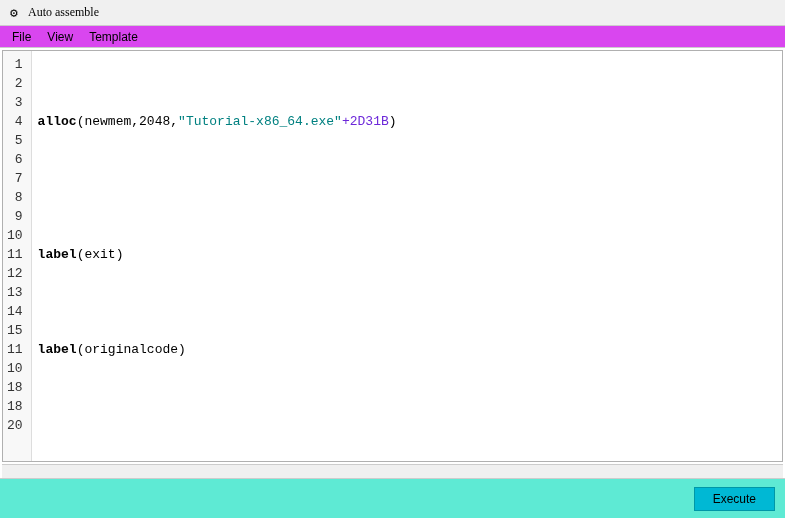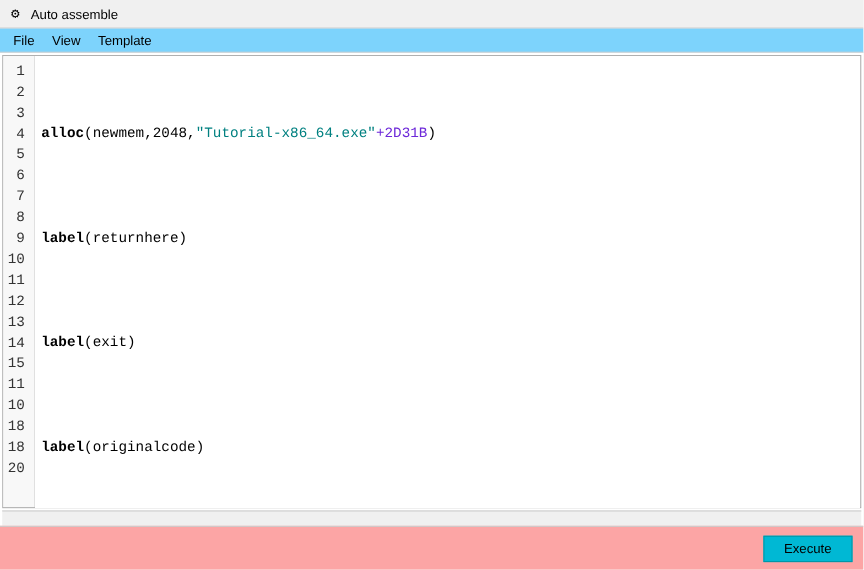--- a/index.html
+++ b/index.html
@@ -23,29 +23,29 @@
     }
     .title-bar-icon {
       width: 16px;
       height: 16px;
       margin-right: 6px;
       display: flex;
       align-items: center;
       justify-content: center;
     }
     .title-bar-text {
-      font-family: Liberation Sans, sans-serif;
+      font-family: Liberation Serif, serif;
       font-size: 12px;
       color: #000;
     }
 
     
     .menu-bar {
       display: flex;
-      background: #7dd3fc;
+      background: #d946ef;
       border-bottom: 1px solid #ccc;
       padding: 2px 4px;
       height: 22px;
       align-items: center;
     }
     .menu-item {
       font-family: Segoe UI, Arial, sans-serif;
       font-size: 12px;
       padding: 1px 8px;
       cursor: pointer;
@@ -113,21 +113,21 @@
       border-top: 1px solid #ccc;
       margin: 0 2px;
     }
 
     
     .bottom-bar {
       display: flex;
       justify-content: flex-end;
       align-items: center;
       padding: 6px 10px;
-      background: #fca5a5;
+      background: #5eead4;
       border-top: 1px solid #ccc;
       height: 40px;
     }
 
     .execute-button {
       background: #00b8d4;
       color: #000;
       border: 1px solid #0097a7;
       padding: 4px 18px;
       font-family: Segoe UI, Arial, sans-serif;
@@ -174,21 +174,20 @@
       <span class="line-number">18</span>
       <span class="line-number">18</span>
       <span class="line-number">20</span>
     </div>
 
     <div class="code-area">
       
       <span class="code-line"><span class="fn">alloc</span>(<span>newmem</span>,<span>2048</span>,<span class="str">"Tutorial-x86_64.exe"</span><span class="plus-color">+2D31B</span>)</span>
 
       
-      <span class="code-line"><span class="fn">label</span>(<span>returnhere</span>)</span>
 
       
       <span class="code-line"><span class="fn">label</span>(<span>exit</span>)</span>
 
       
       <span class="code-line"><span class="fn">label</span>(<span>originalcode</span>)</span>
 
       
       
 

